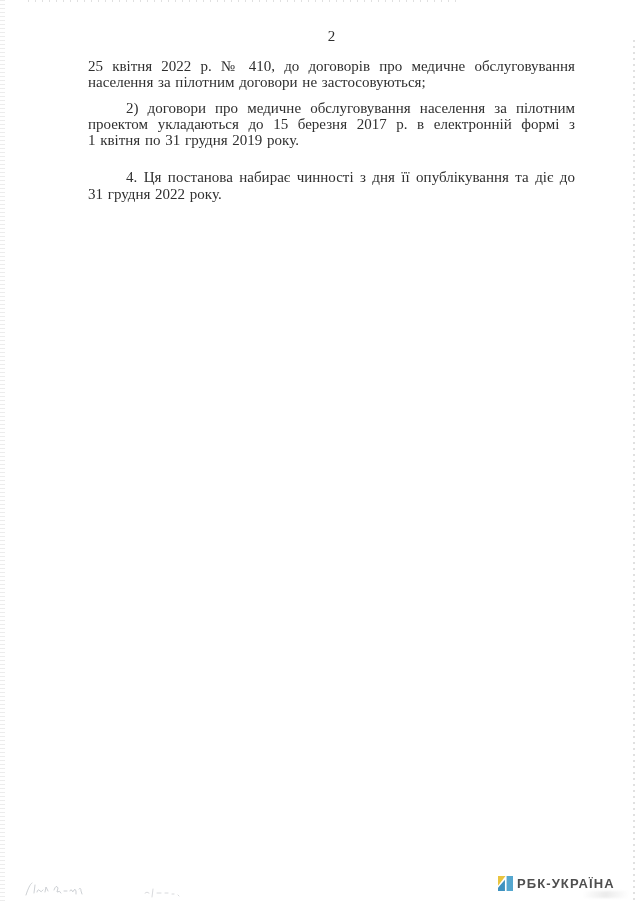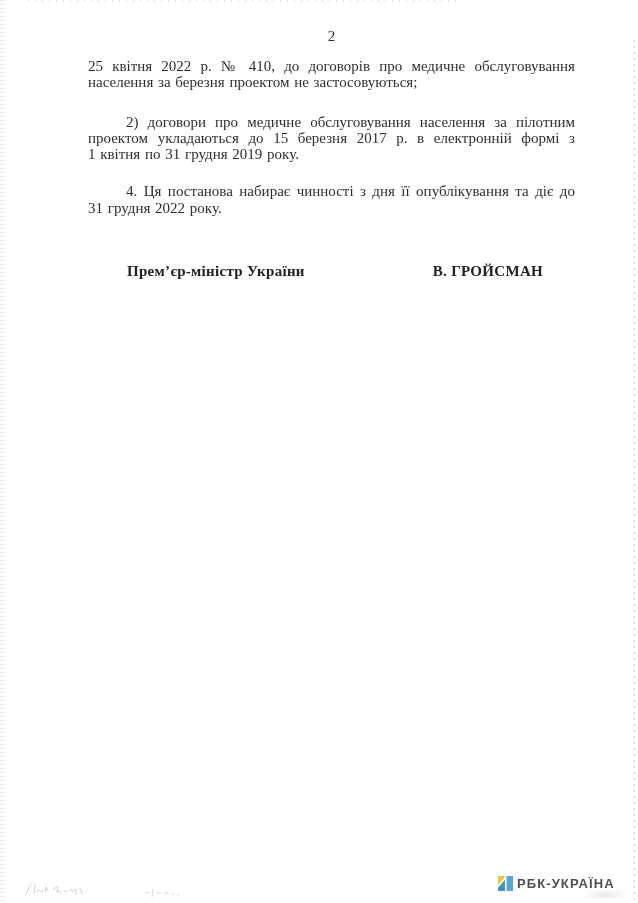--- a/index.html
+++ b/index.html
@@ -41,21 +41,21 @@
   .doc{
     position:absolute;left:88px;top:58px;width:487px;
     font-size:15px;
   }
   .line{
     line-height:16.3px;min-height:16.3px;
     word-spacing:1px;
   }
   .j{text-align:justify;text-align-last:justify;}
   .indent{padding-left:38px;}
-  .gap-lg{margin-top:23px;}
+  .gap-lg{margin-top:9px;}
   .gap-sm{margin-top:21px;}
   
   .signature{
     position:absolute;left:127px;top:263px;width:416px;
     display:flex;justify-content:space-between;align-items:baseline;
     font-size:15px;font-weight:bold;letter-spacing:.3px;color:#222;
   }
   
   .handwriting{position:absolute;left:24px;top:881px;opacity:.55;}
   .midmarks{position:absolute;left:143px;top:885px;opacity:.45;}
@@ -78,37 +78,33 @@
   <div class="noise-left"></div>
   <div class="noise-top"></div>
   <div class="noise-right"></div>
   <div class="smudge-bottom-right"></div>
 
   <div class="page-number">2</div>
 
   <div class="doc">
     <div class="para">
       <div class="line j">25 квітня 2022 р. № 410, до договорів про медичне обслуговування</div>
-      <div class="line">населення за березня проектом не застосовуються;</div>
+      <div class="line">населення за пілотним договори не застосовуються;</div>
     </div>
     <div class="para gap-lg">
       <div class="line j indent">2) договори про медичне обслуговування населення за пілотним</div>
       <div class="line j">проектом укладаються до 15 березня 2017 р. в електронній формі з</div>
       <div class="line">1 квітня по 31 грудня 2019 року.</div>
     </div>
     <div class="para gap-sm">
       <div class="line j indent">4. Ця постанова набирає чинності з дня її опублікування та діє до</div>
       <div class="line">31 грудня 2022 року.</div>
     </div>
   </div>
 
-  <div class="signature">
-    <span>Прем’єр-міністр України</span>
-    <span>В. ГРОЙСМАН</span>
-  </div>
 
   <div class="handwriting">
     <svg width="72" height="16" viewBox="0 0 72 16" fill="none" stroke="#9aa0a8" stroke-width="0.9" stroke-linecap="round">
       <path d="M2,14 C4,8 6,3 8,2"></path>
       <path d="M10,12 L11,4"></path>
       <path d="M13,11 q1,-4 3,-1 q1,2 3,-1"></path>
       <path d="M21,11 l1,-5 l2,4"></path>
       <path d="M30,9 q2,-6 4,-2 l-1,4 q3,-2 4,1"></path>
       <path d="M40,10 h3"></path>
       <path d="M46,10 q1,-3 2,0 q1,2 2,-1 q1,-2 2,1 l0,3"></path>

